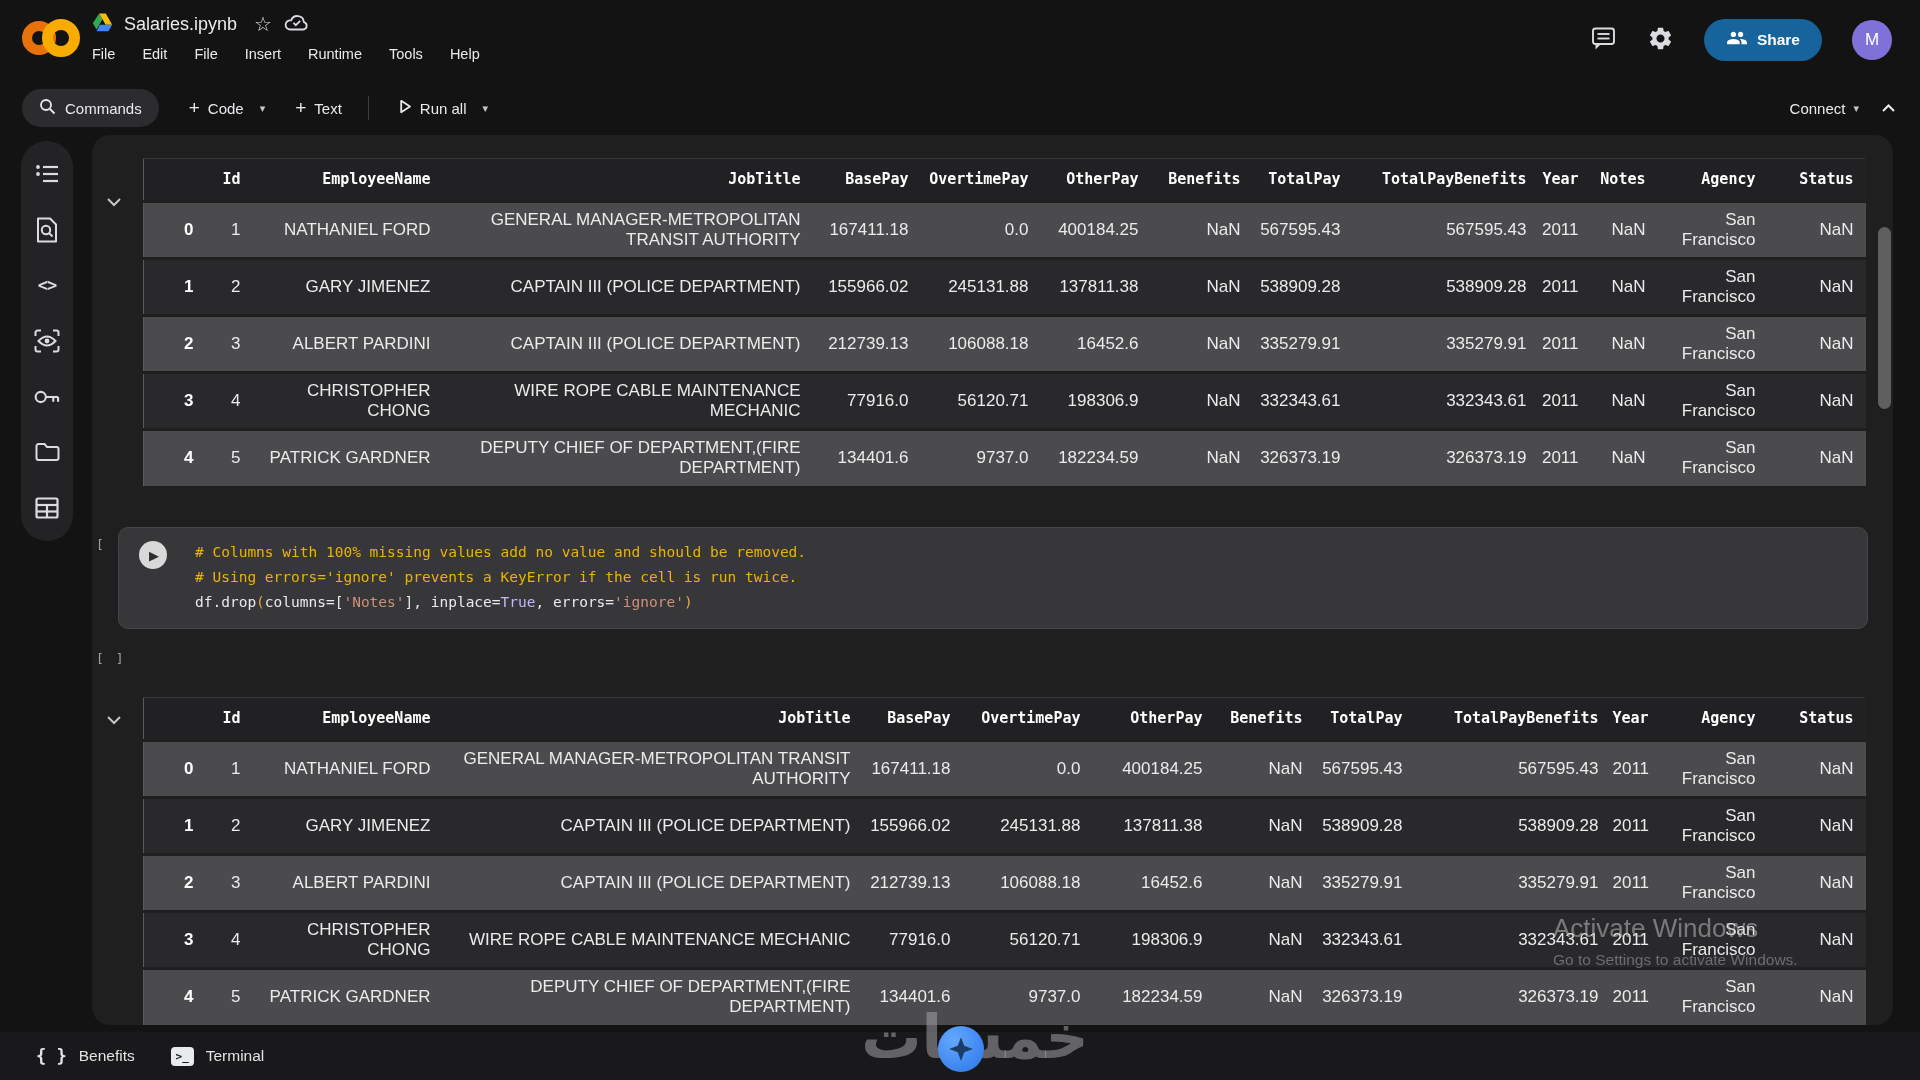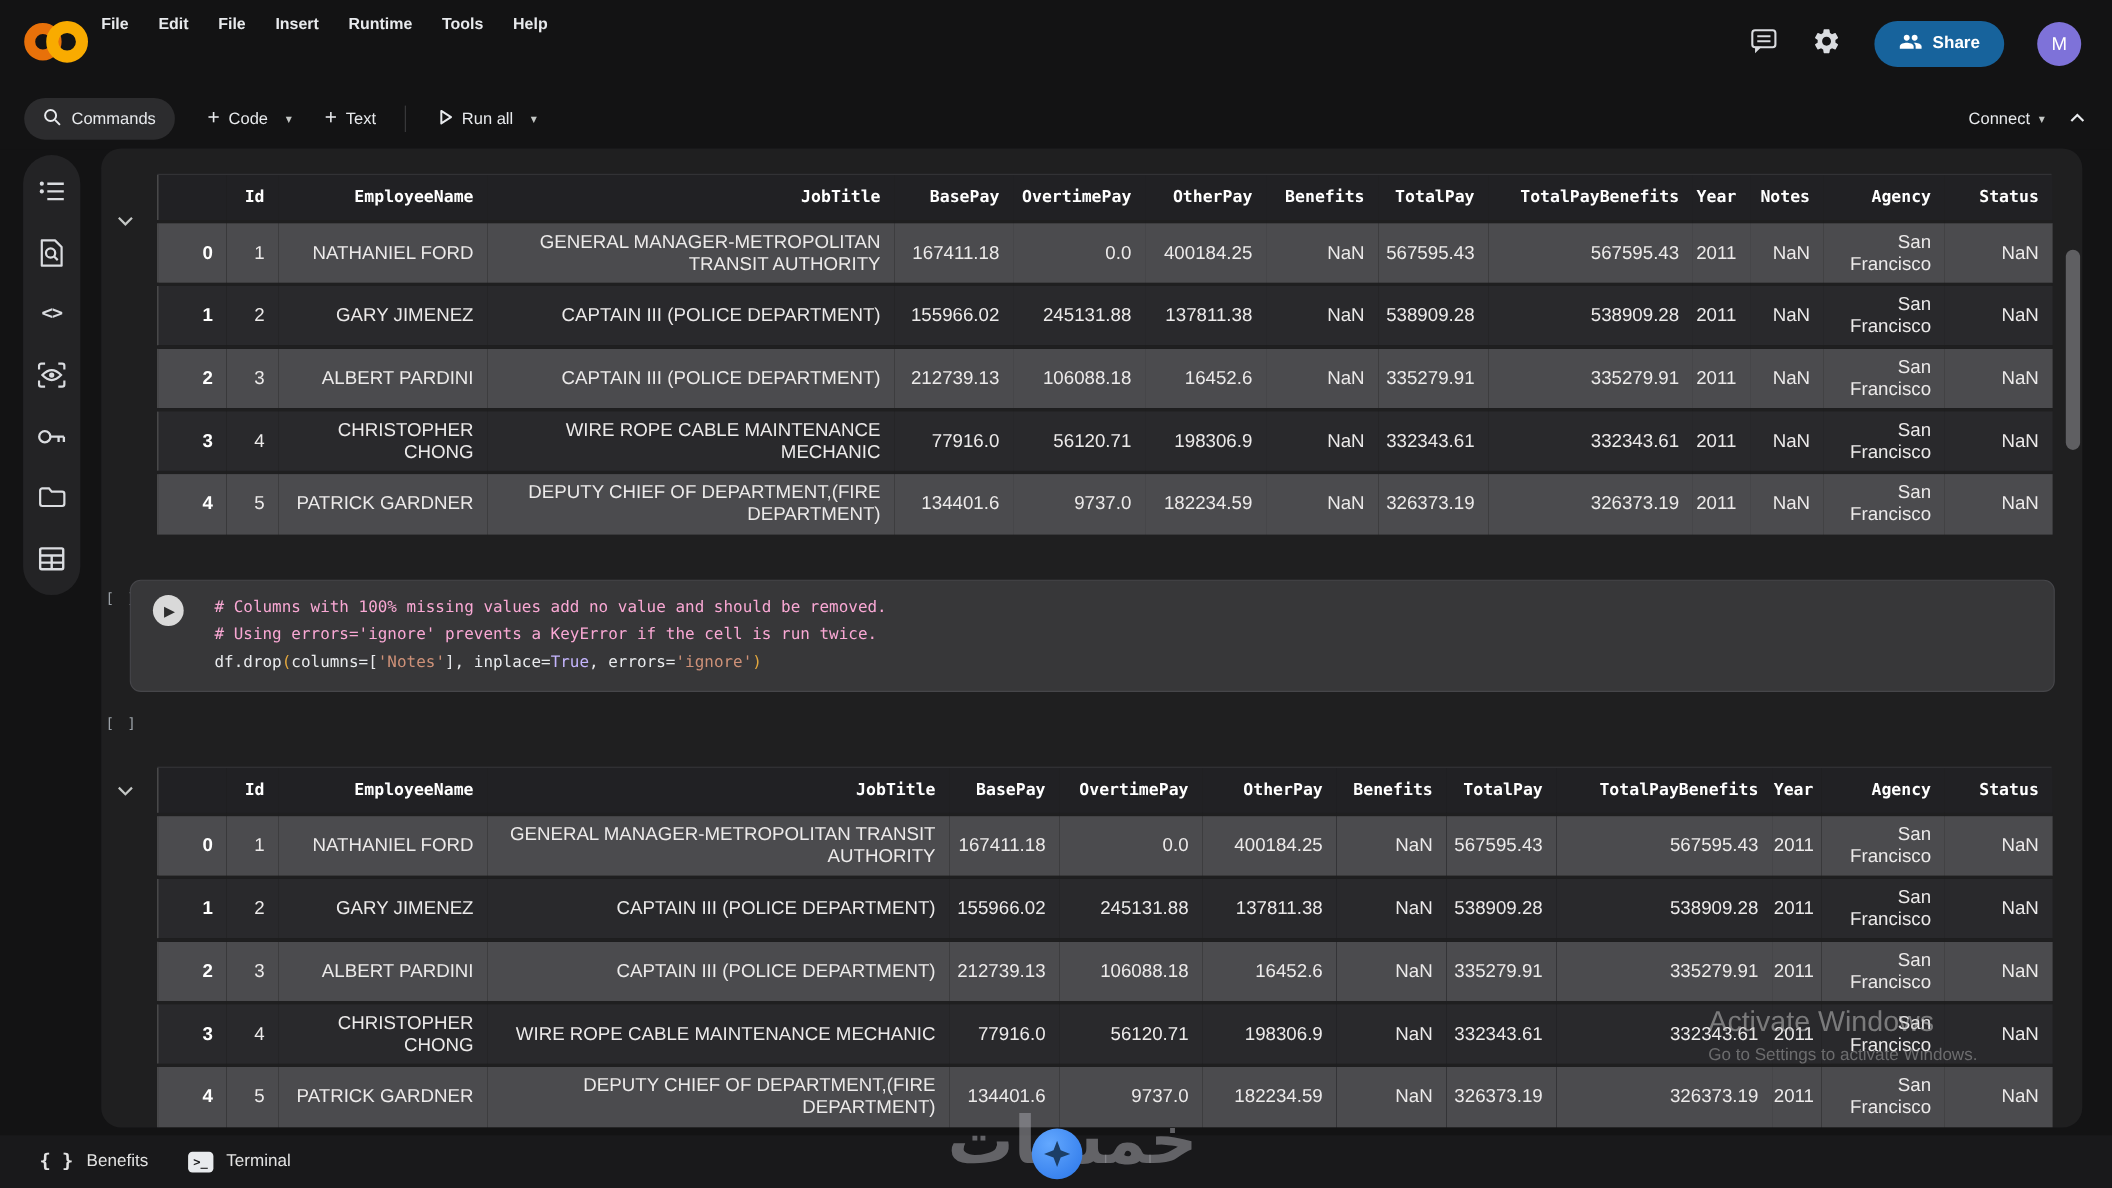--- a/index.html
+++ b/index.html
@@ -8,21 +8,21 @@
   .topbar{position:absolute;left:0;top:0;width:1920px;height:80px;background:#131314;}
   .co-logo{position:absolute;left:22px;top:16px;width:60px;height:44px;}
   .co-ring{position:absolute;border-radius:50%;box-sizing:border-box;}
   .co-ring.r1{width:34px;height:34px;border:10px solid #e8710a;left:0;top:5px;}
   .co-ring.r2{width:38px;height:38px;border:11px solid #f9ab00;left:20px;top:3px;}
   .title-block{position:absolute;left:92px;top:8px;}
   .title-row{display:flex;align-items:center;gap:11px;height:32px;}
   .nb-title{font-size:18px;color:#e8eaed;}
   .star{font-size:20px;color:#dadce0;margin-left:6px;}
   .menubar{display:flex;gap:27px;margin-top:6px;font-size:14.5px;color:#e8eaed;}
-  .menubar span{cursor:default;font-weight:bold;}
+  .menubar span{cursor:default;}
   .top-right{position:absolute;right:28px;top:0;height:80px;display:flex;align-items:center;gap:30px;}
   .share-btn{display:flex;align-items:center;gap:9px;background:#17639c;border-radius:22px;height:42px;
     padding:0 22px;color:#fff;font-size:15.5px;font-weight:bold;}
   .avatar{width:40px;height:40px;border-radius:50%;background:#7e72d9;color:#fff;display:flex;
     align-items:center;justify-content:center;font-size:17px;}
   
   .toolbar{position:absolute;left:0;top:80px;width:1920px;height:56px;background:#131314;display:flex;align-items:center;}
   .cmd-pill{display:flex;align-items:center;gap:9px;background:#2c2c2e;border-radius:20px;height:38px;
     padding:0 17px;margin-left:22px;font-size:15px;color:#e8eaed;}
   .tb-item{display:flex;align-items:center;gap:8px;font-size:15px;color:#e8eaed;margin-left:30px;}
@@ -52,21 +52,21 @@
   table.df tbody th{font-weight:bold;color:#fff;}
   tr.row-light{background:#4b4b4e;}
   tr.row-dark{background:#29292c;}
   
   .code-cell{position:absolute;left:26px;width:1750px;background:#373739;border:1px solid #46464a;
     border-radius:10px;box-sizing:border-box;}
   .run-btn{position:absolute;left:20px;top:13px;width:28px;height:28px;border-radius:50%;background:#d9d9d9;
     display:flex;align-items:center;justify-content:center;}
   .run-btn span{color:#2e2e2e;font-size:13px;margin-left:2px;}
   .code-area{position:absolute;left:76px;top:12px;font-family:"DejaVu Sans Mono",monospace;font-size:14.5px;line-height:25px;white-space:pre;}
-  .tok-comment{color:#f9a8d4;}
+  .tok-comment{color:#eab308;}
   .tok-plain{color:#e8eaed;}
   .tok-string{color:#ce9178;}
   .tok-keyword{color:#c4b5fd;}
   .tok-paren{color:#e2a73e;}
   .tok-bracket{color:#e8eaed;}
   .scroll-thumb{position:absolute;left:1786px;top:92px;width:13px;height:182px;border-radius:7px;background:#5f5f62;}
   
   .footer{position:absolute;left:0;top:1032px;width:1920px;height:48px;background:#19191b;display:flex;align-items:center;}
   .foot-btn{display:flex;align-items:center;gap:12px;font-size:15.5px;color:#e3e3e3;margin-left:36px;}
   .braces{font-family:"DejaVu Sans Mono",monospace;font-weight:bold;font-size:17px;color:#e3e3e3;}
@@ -83,20 +83,37 @@
 </style>
 </head>
 <body>
 
 <div class="topbar">
   <div class="co-logo">
     <span class="co-ring r1"></span>
     <span class="co-ring r2"></span>
   </div>
   <div class="title-block">
+    <div class="title-row">
+      <span>
+        <svg width="21" height="19" viewBox="0 0 21 19">
+          <polygon points="7.2,0.5 10.5,6.3 4.6,16.6 0.8,10.2" fill="#34a853"></polygon>
+          <polygon points="7.2,0.5 13.8,0.5 20.2,11.7 13.6,11.7" fill="#fbbc04"></polygon>
+          <polygon points="4.6,18.2 7.9,11.7 20.2,11.7 16.4,18.2" fill="#4285f4"></polygon>
+        </svg>
+      </span>
+      <span class="nb-title">Salaries.ipynb</span>
+      <span class="star">☆</span>
+      <span>
+        <svg width="27" height="21" viewBox="0 0 27 21">
+          <path d="M20.5,17.5 H7.5 a4.6,4.6 0 1 1 0.6,-9.1 a6.6,6.6 0 0 1 12.8,1.7 a3.8,3.8 0 0 1 -0.4,7.4 Z" fill="none" stroke="#dadce0" stroke-width="1.8" stroke-linejoin="round"></path>
+          <polyline points="10.5,10.8 12.8,13.2 17.2,8.8" fill="none" stroke="#dadce0" stroke-width="1.8"></polyline>
+        </svg>
+      </span>
+    </div>
     <nav class="menubar">
       <span>File</span>
       <span>Edit</span>
       <span>File</span>
       <span>Insert</span>
       <span>Runtime</span>
       <span>Tools</span>
       <span>Help</span>
     </nav>
   </div>

